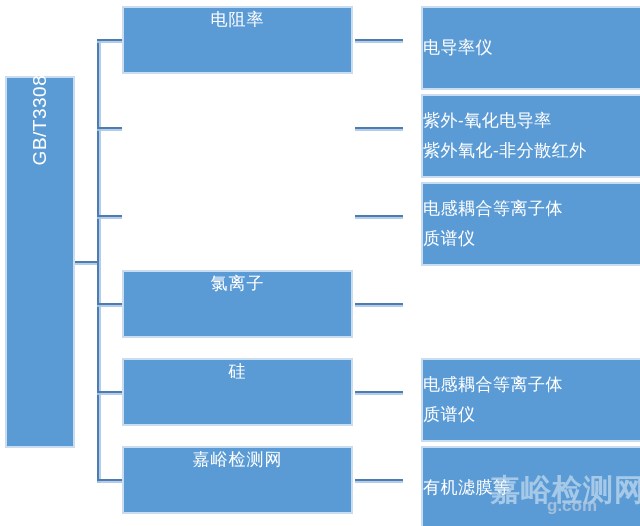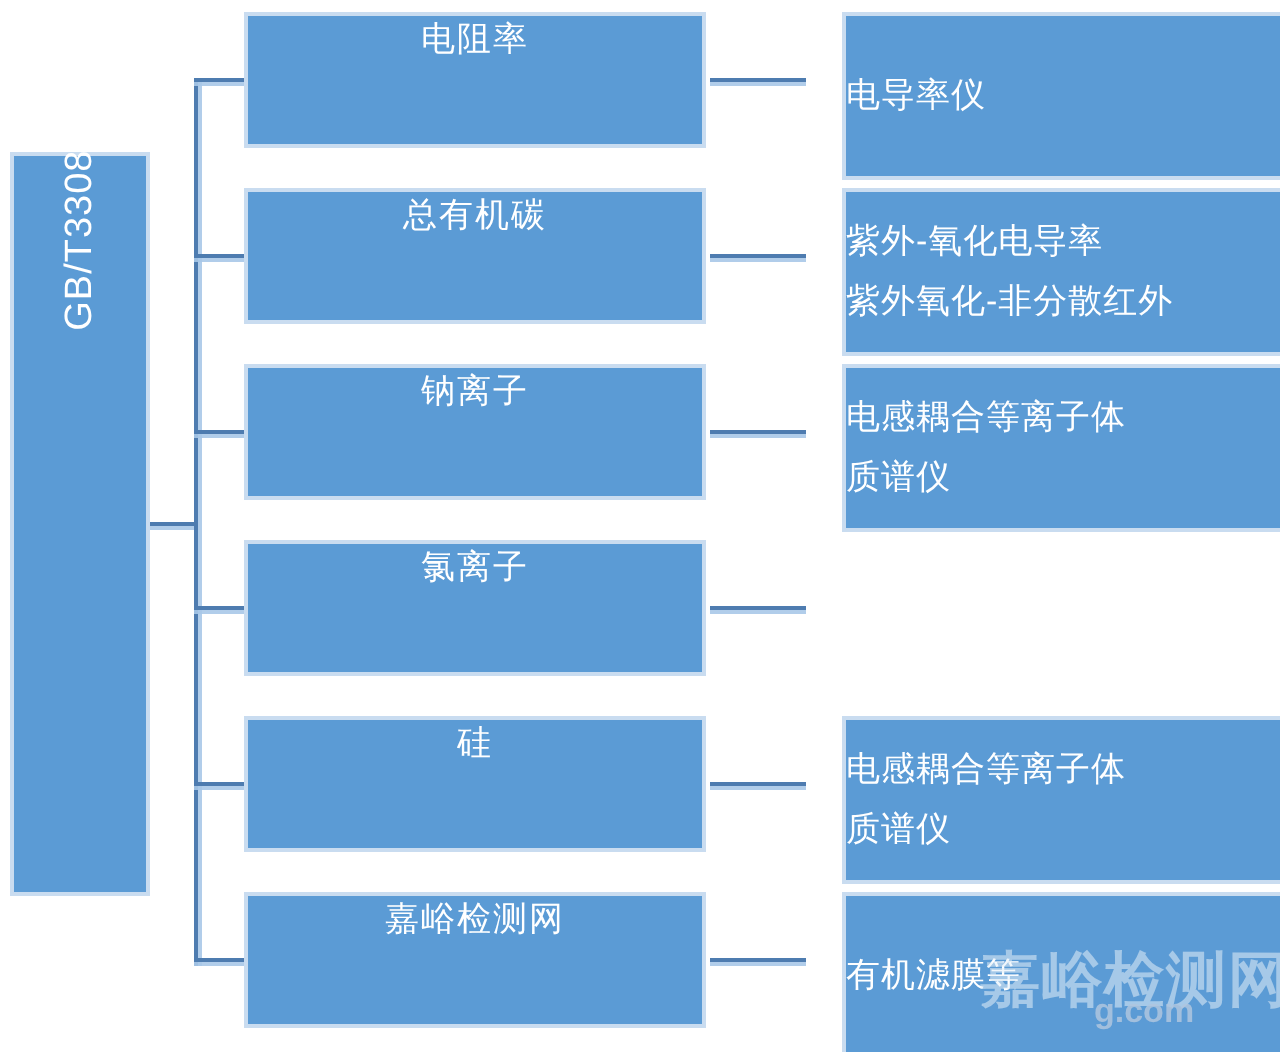--- a/index.html
+++ b/index.html
@@ -112,26 +112,20 @@
   <div class="conn h-line stub y0"></div>
   <div class="conn h-line stub y1"></div>
   <div class="conn h-line stub y2"></div>
   <div class="conn h-line stub y3"></div>
   <div class="conn h-line stub y4"></div>
   <div class="conn h-line stub y5"></div>
 
   <div class="box param-box r0">
     <span class="box-label">电阻率</span>
   </div>
-  <div class="box param-box r1">
-    <span class="box-label">总有机碳</span>
-  </div>
-  <div class="box param-box r2">
-    <span class="box-label">钠离子</span>
-  </div>
   <div class="box param-box r3">
     <span class="box-label">氯离子</span>
   </div>
   <div class="box param-box r4">
     <span class="box-label">硅</span>
   </div>
   <div class="box param-box r5">
     <span class="box-label">嘉峪检测网</span>
   </div>
 

